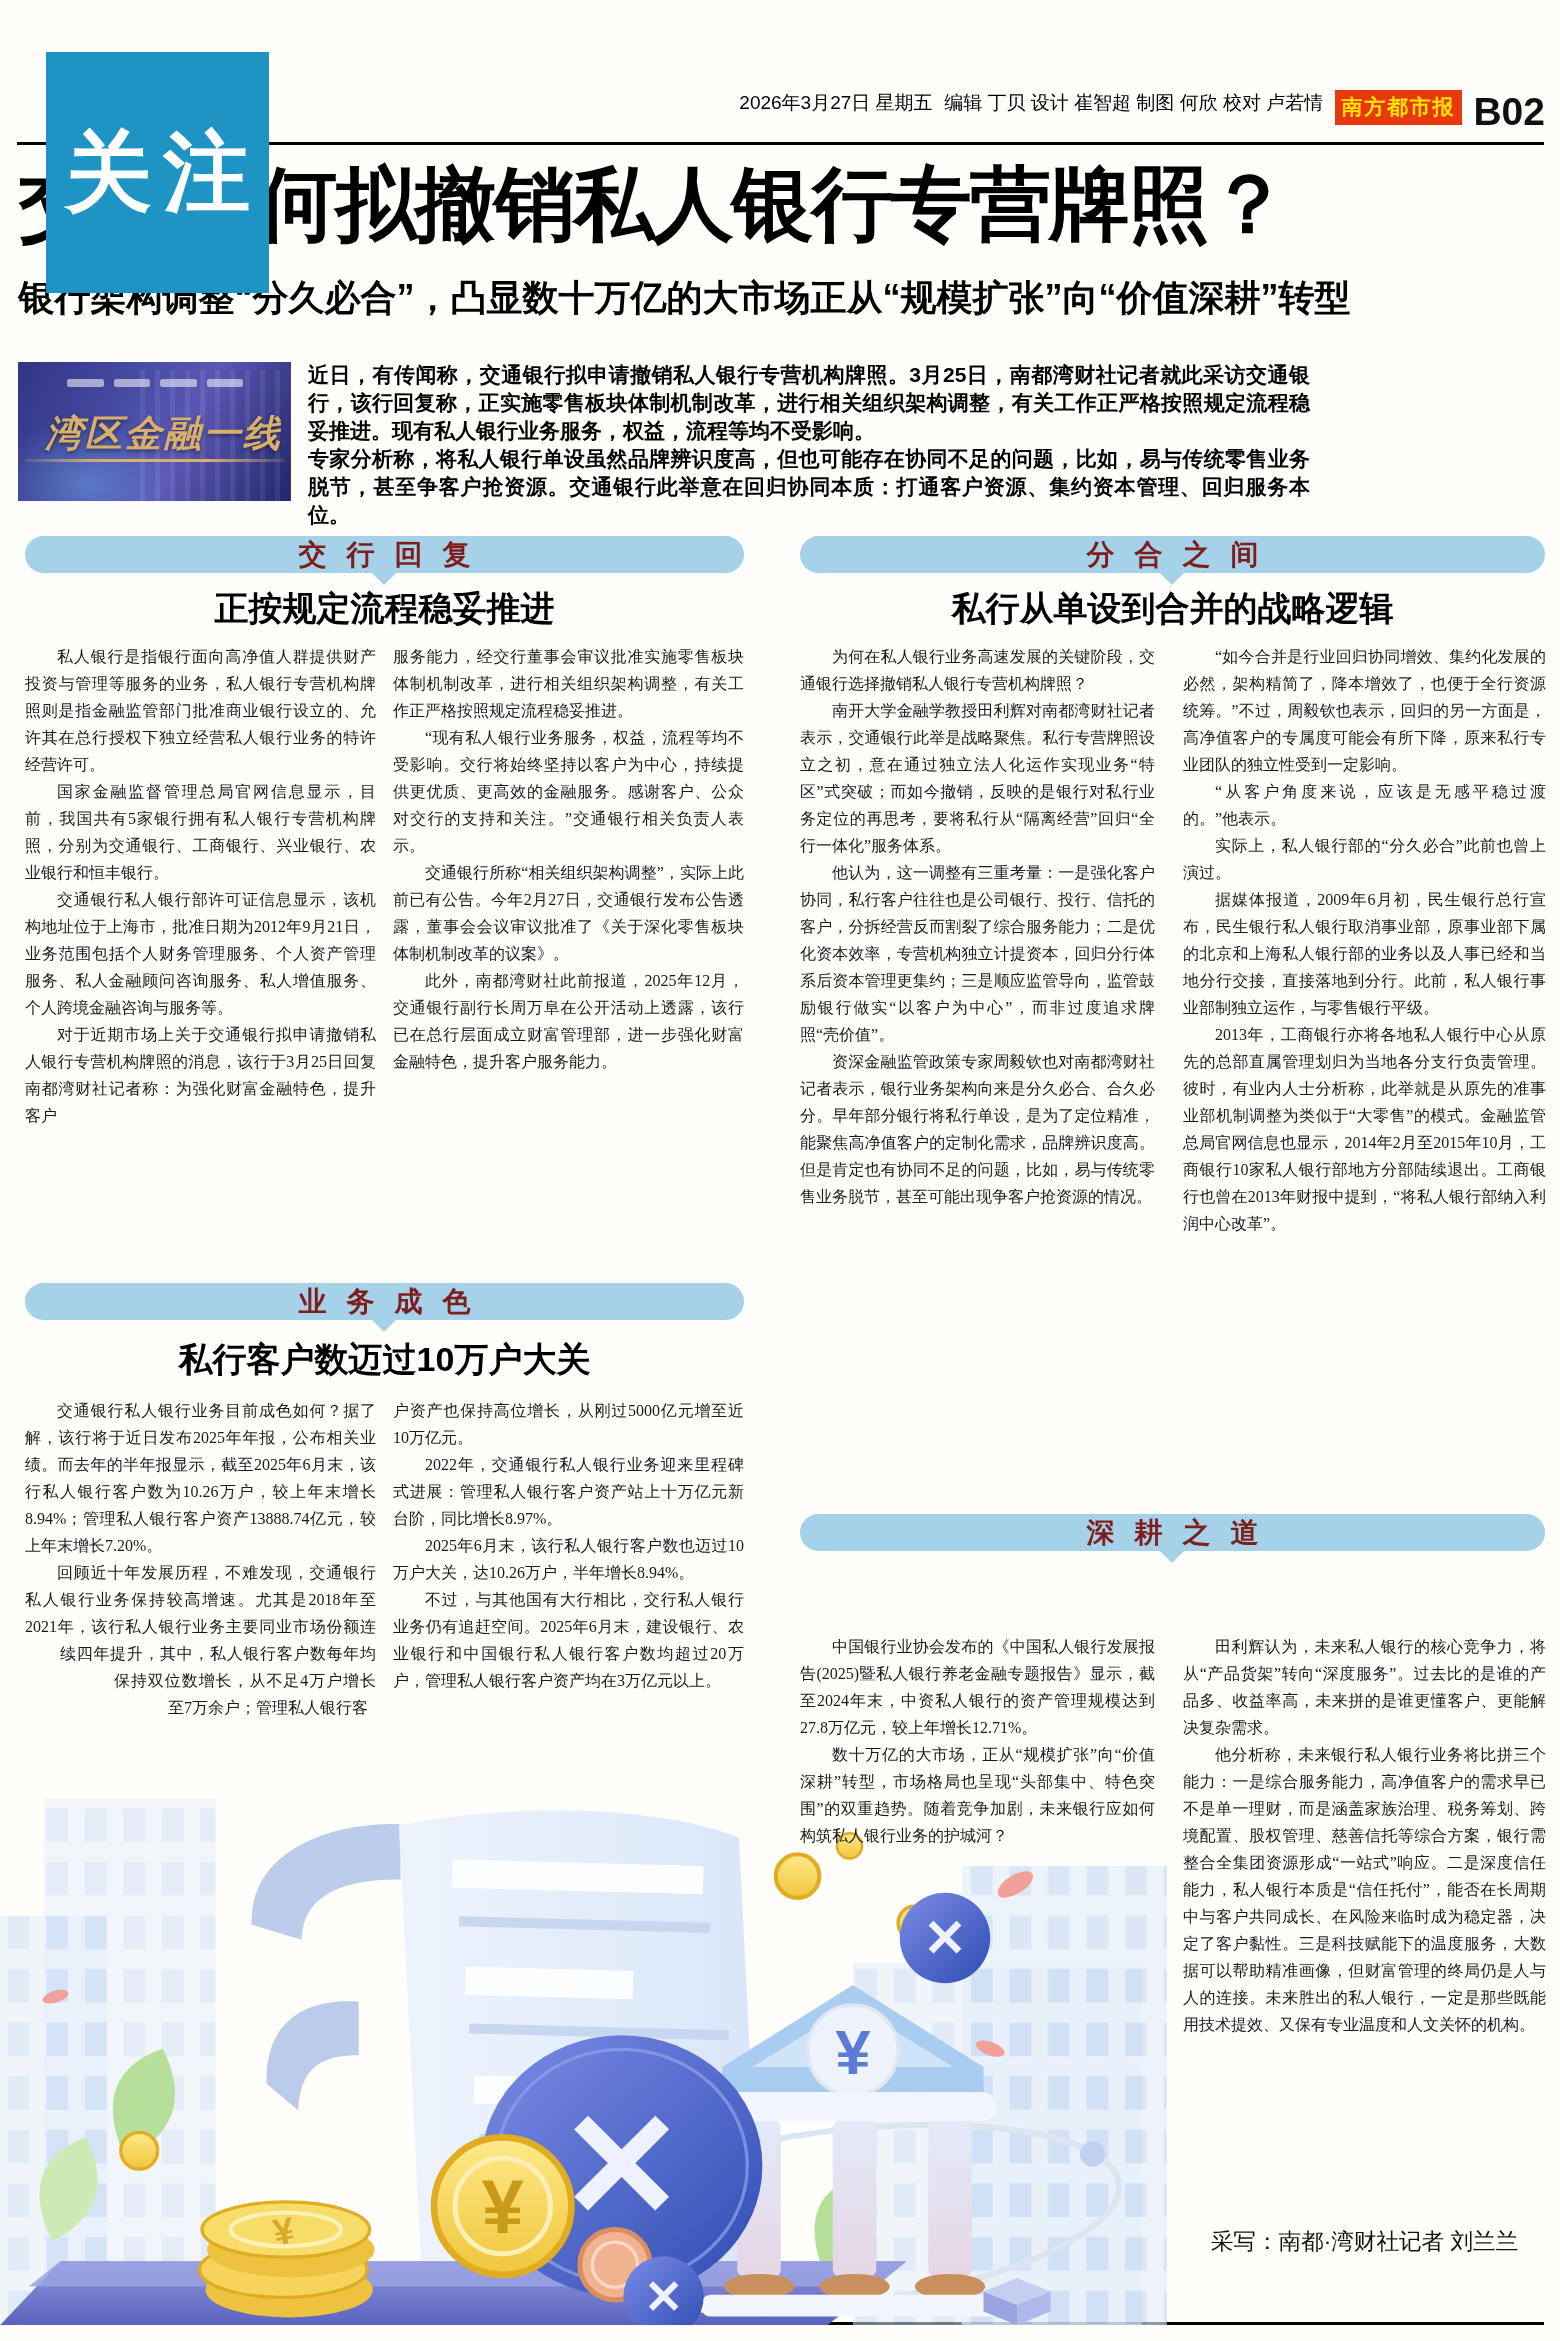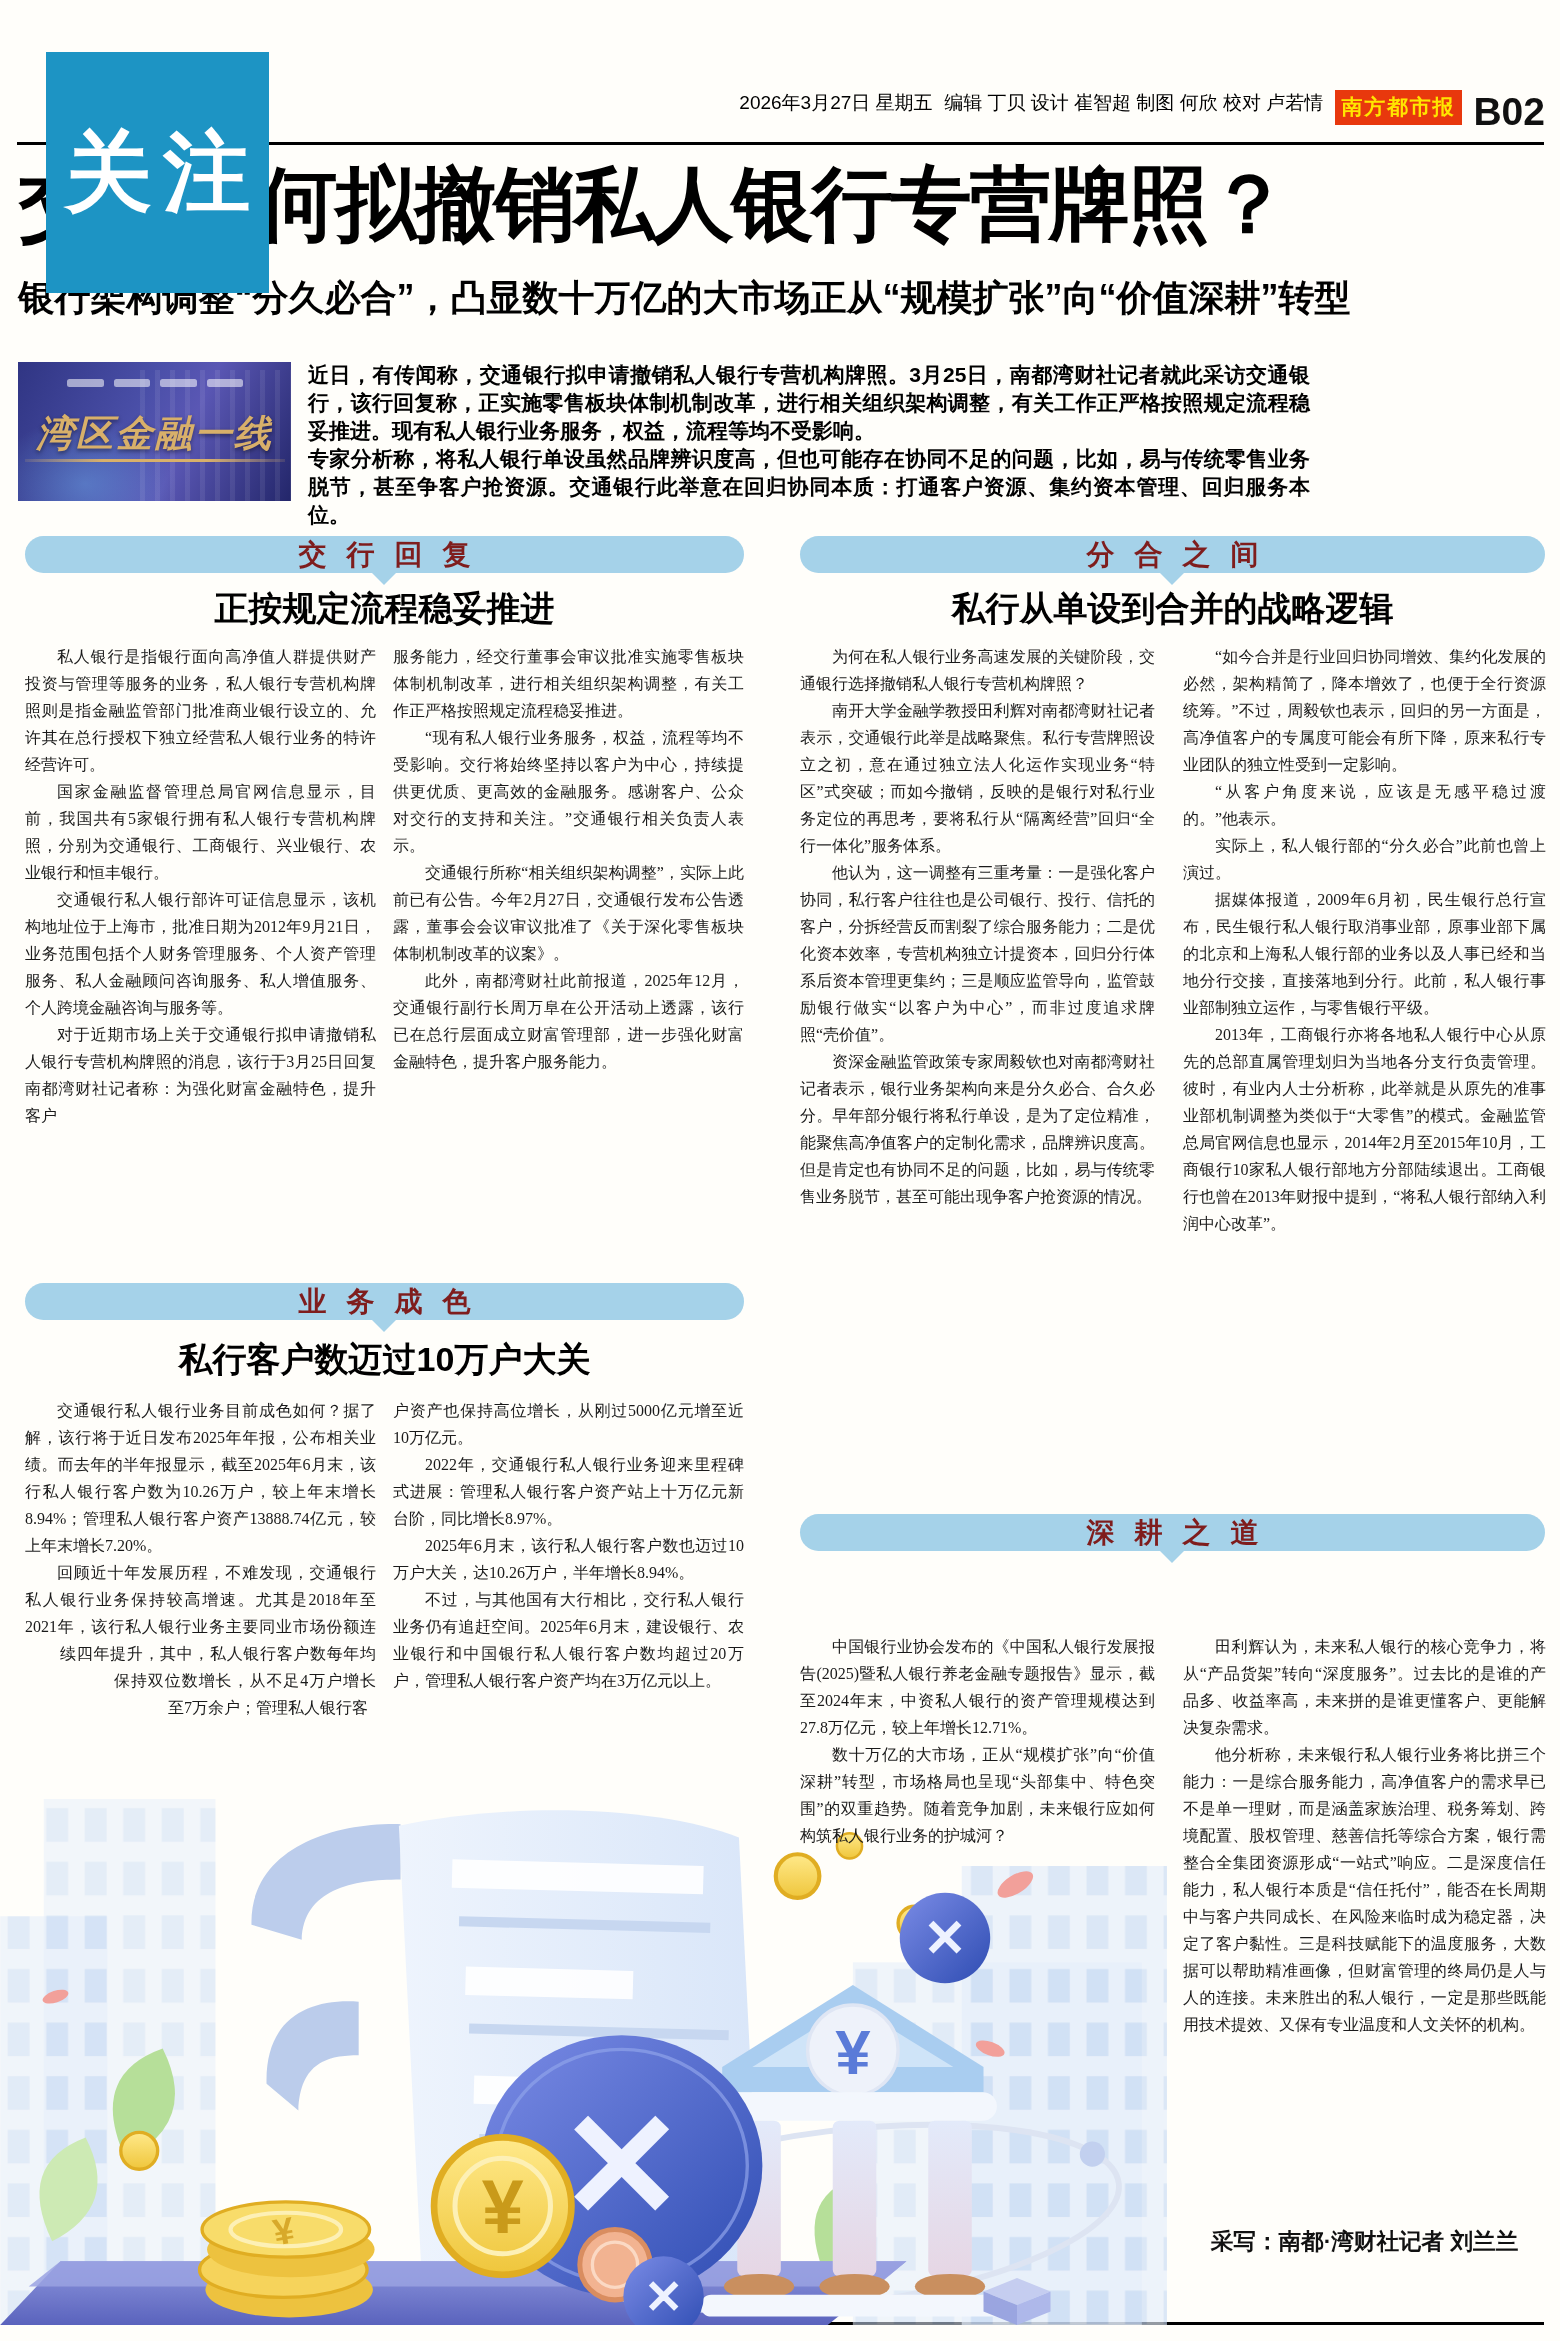--- a/index.html
+++ b/index.html
@@ -23,22 +23,22 @@
 
   
   .banner{position:absolute;left:18.4px;top:362px;width:273px;height:139px;overflow:hidden;
           background:linear-gradient(115deg,#303583 0%,#4a4fa8 42%,#5a57b4 60%,#23266a 100%);}
   .banner:before{content:"";position:absolute;left:-25px;bottom:-50px;width:184px;height:134px;border-radius:50%;
           background:radial-gradient(closest-side,rgba(120,200,255,.35),rgba(120,200,255,0));}
   .banner:after{content:"";position:absolute;right:-17px;top:8.4px;width:168px;height:142px;
           background:repeating-linear-gradient(90deg,rgba(255,255,255,.08) 0 5px,rgba(255,255,255,0) 5px 15px);}
   .banner .logos{position:absolute;left:49px;top:17px;width:176px;display:flex;gap:10px;z-index:2;}
   .banner .logos i{display:block;height:8.4px;background:rgba(255,255,255,.55);border-radius:2.5px;flex:1;}
-  .banner .bname{position:absolute;left:0;right:0;top:47px;z-index:2;text-align:center;font-size:37px;font-weight:800;
-          font-style:italic;color:#d8b06a;letter-spacing:2.5px;text-shadow:0 1.7px 4.2px rgba(0,0,0,.45);}
+  .banner .bname{position:absolute;left:0;right:0;top:47px;z-index:2;text-align:left;font-size:37px;font-weight:800;
+          font-style:italic;color:#d8b06a;letter-spacing:2.5px;text-shadow:0 1.7px 4.2px rgba(0,0,0,.45);padding-left:27px;}
   .banner .gold-line{position:absolute;left:6.7px;right:6.7px;top:97px;height:2.5px;z-index:2;
           background:linear-gradient(90deg,rgba(216,176,106,.15),#d8b06a 30%,#d8b06a 70%,rgba(216,176,106,.15));}
 
   
   .lead{position:absolute;left:308px;top:361px;width:1002px;font-size:21px;line-height:28px;font-weight:600;
         text-align:justify;color:#000;}
   .lead p{margin:0;}
 
   
   .ribbon{position:absolute;height:37px;background:#a5d2e9;border-radius:18.4px;display:flex;align-items:center;
@@ -63,21 +63,21 @@
   .c-jh1{left:25px;top:643px;width:351px;}
   .c-jh2{left:393px;top:643px;width:351px;}
   .c-yw1{left:25px;top:1397px;width:351px;}
   .c-yw2{left:393px;top:1397px;width:351px;}
   .c-fh1{left:800px;top:643px;width:355px;}
   .c-fh2{left:1183px;top:643px;width:363px;}
   .c-sg1{left:800px;top:1633px;width:355px;}
   .c-sg2{left:1183px;top:1633px;width:363px;}
   .cut{float:left;width:251px;height:201px;shape-outside:polygon(0% 45%,0% 100%,88% 100%);}
 
-  .byline{position:absolute;left:1183px;top:2226px;width:363px;text-align:center;font-size:22.6px;font-weight:700;z-index:2;}
+  .byline{position:absolute;left:1183px;top:2226px;width:363px;text-align:center;font-size:22.6px;font-weight:400;z-index:2;}
   .bottom-rule{position:absolute;left:17px;top:2322px;width:1527px;height:2.5px;background:#000;}
 
   
   .illu{position:absolute;left:0;top:1799px;width:1173px;height:526px;z-index:1;}
 </style>
 </head>
 <body>
 
 <div id="page">
 

